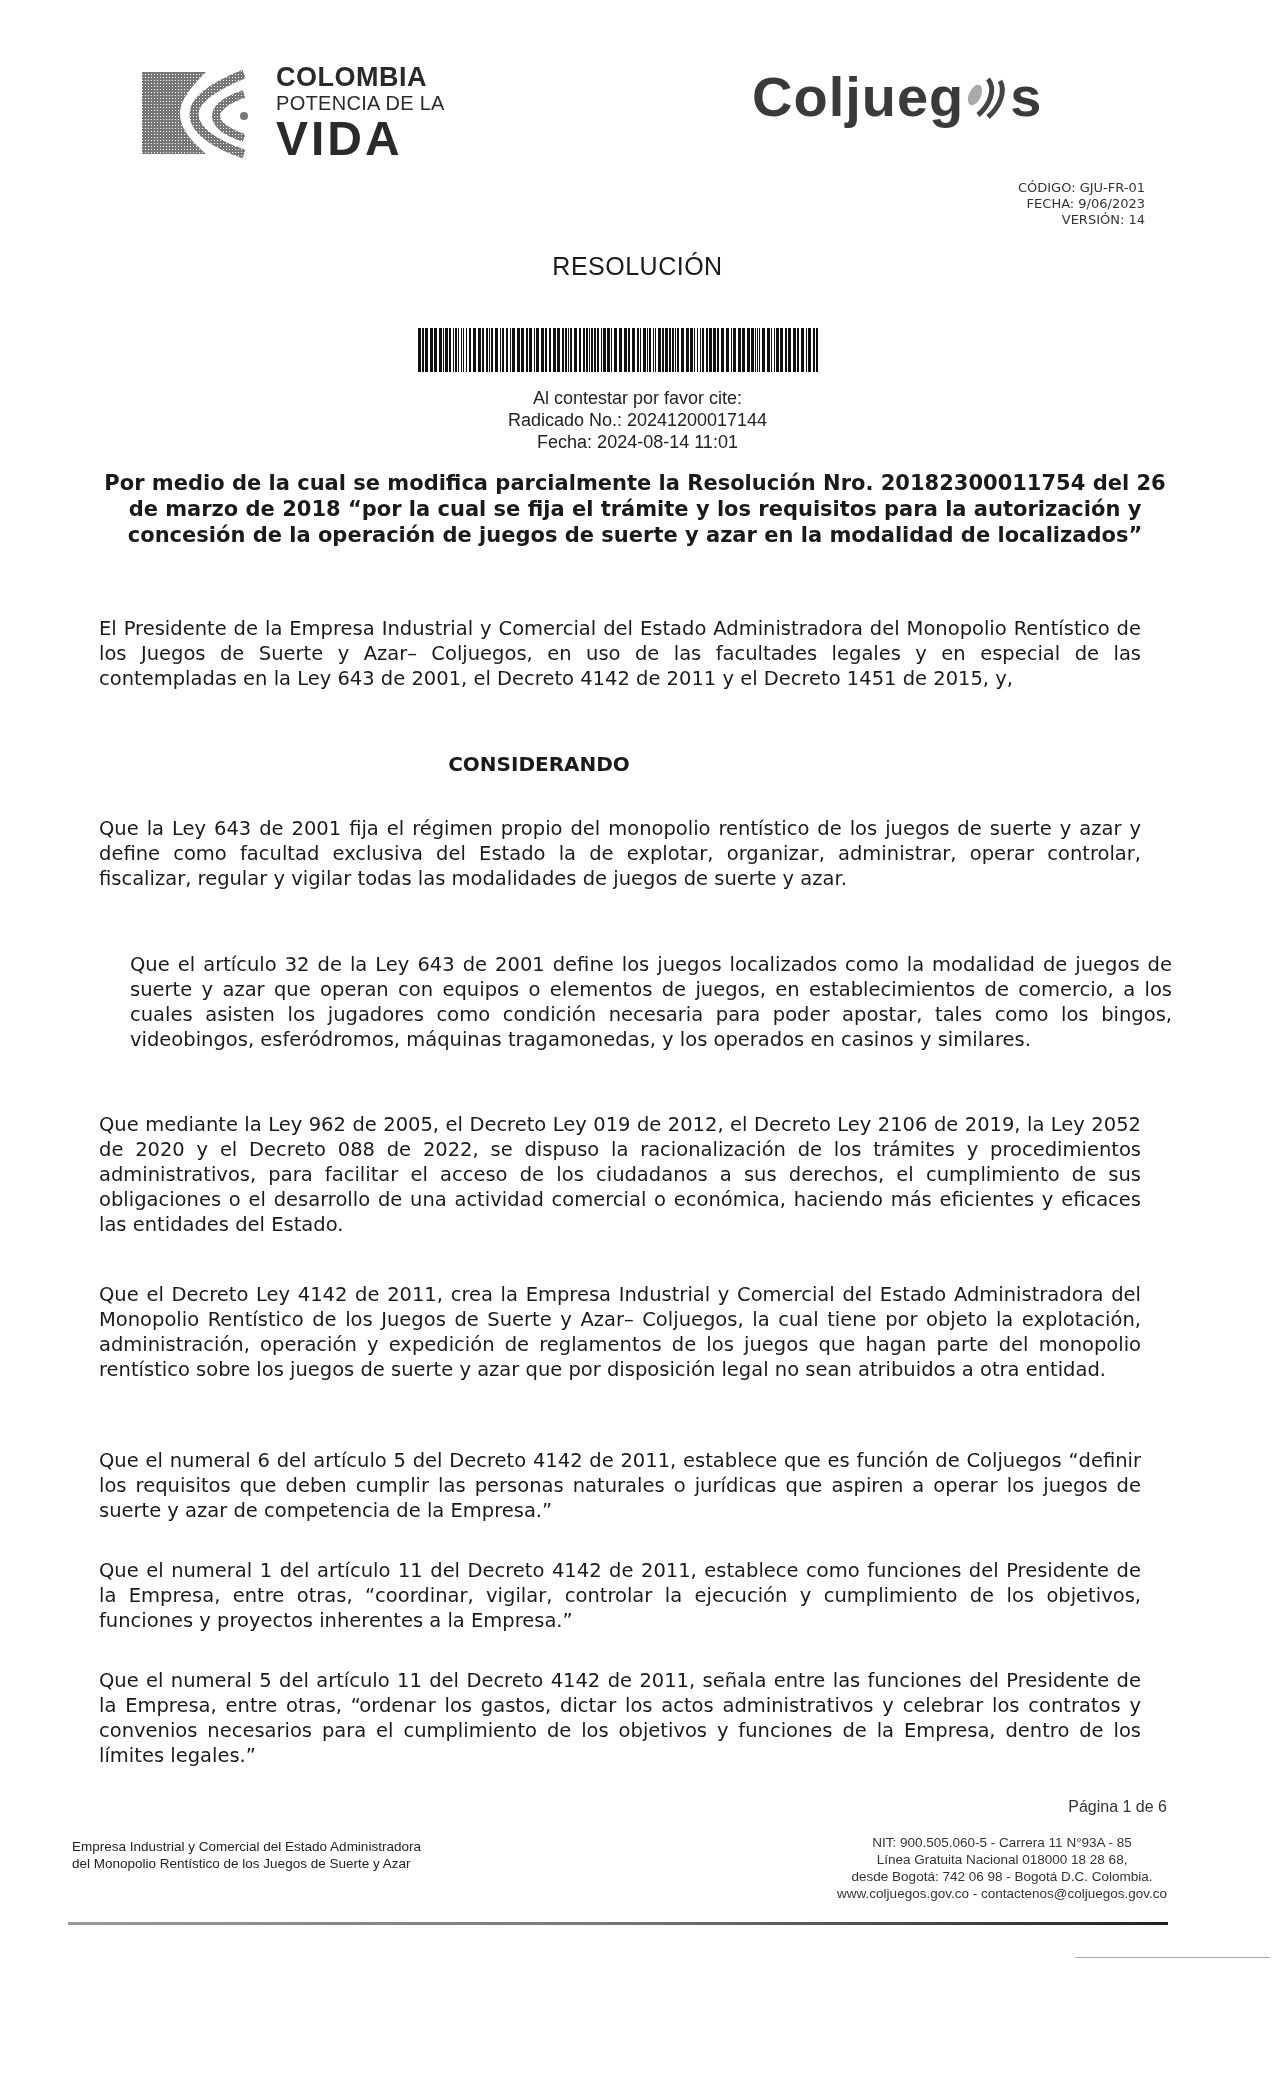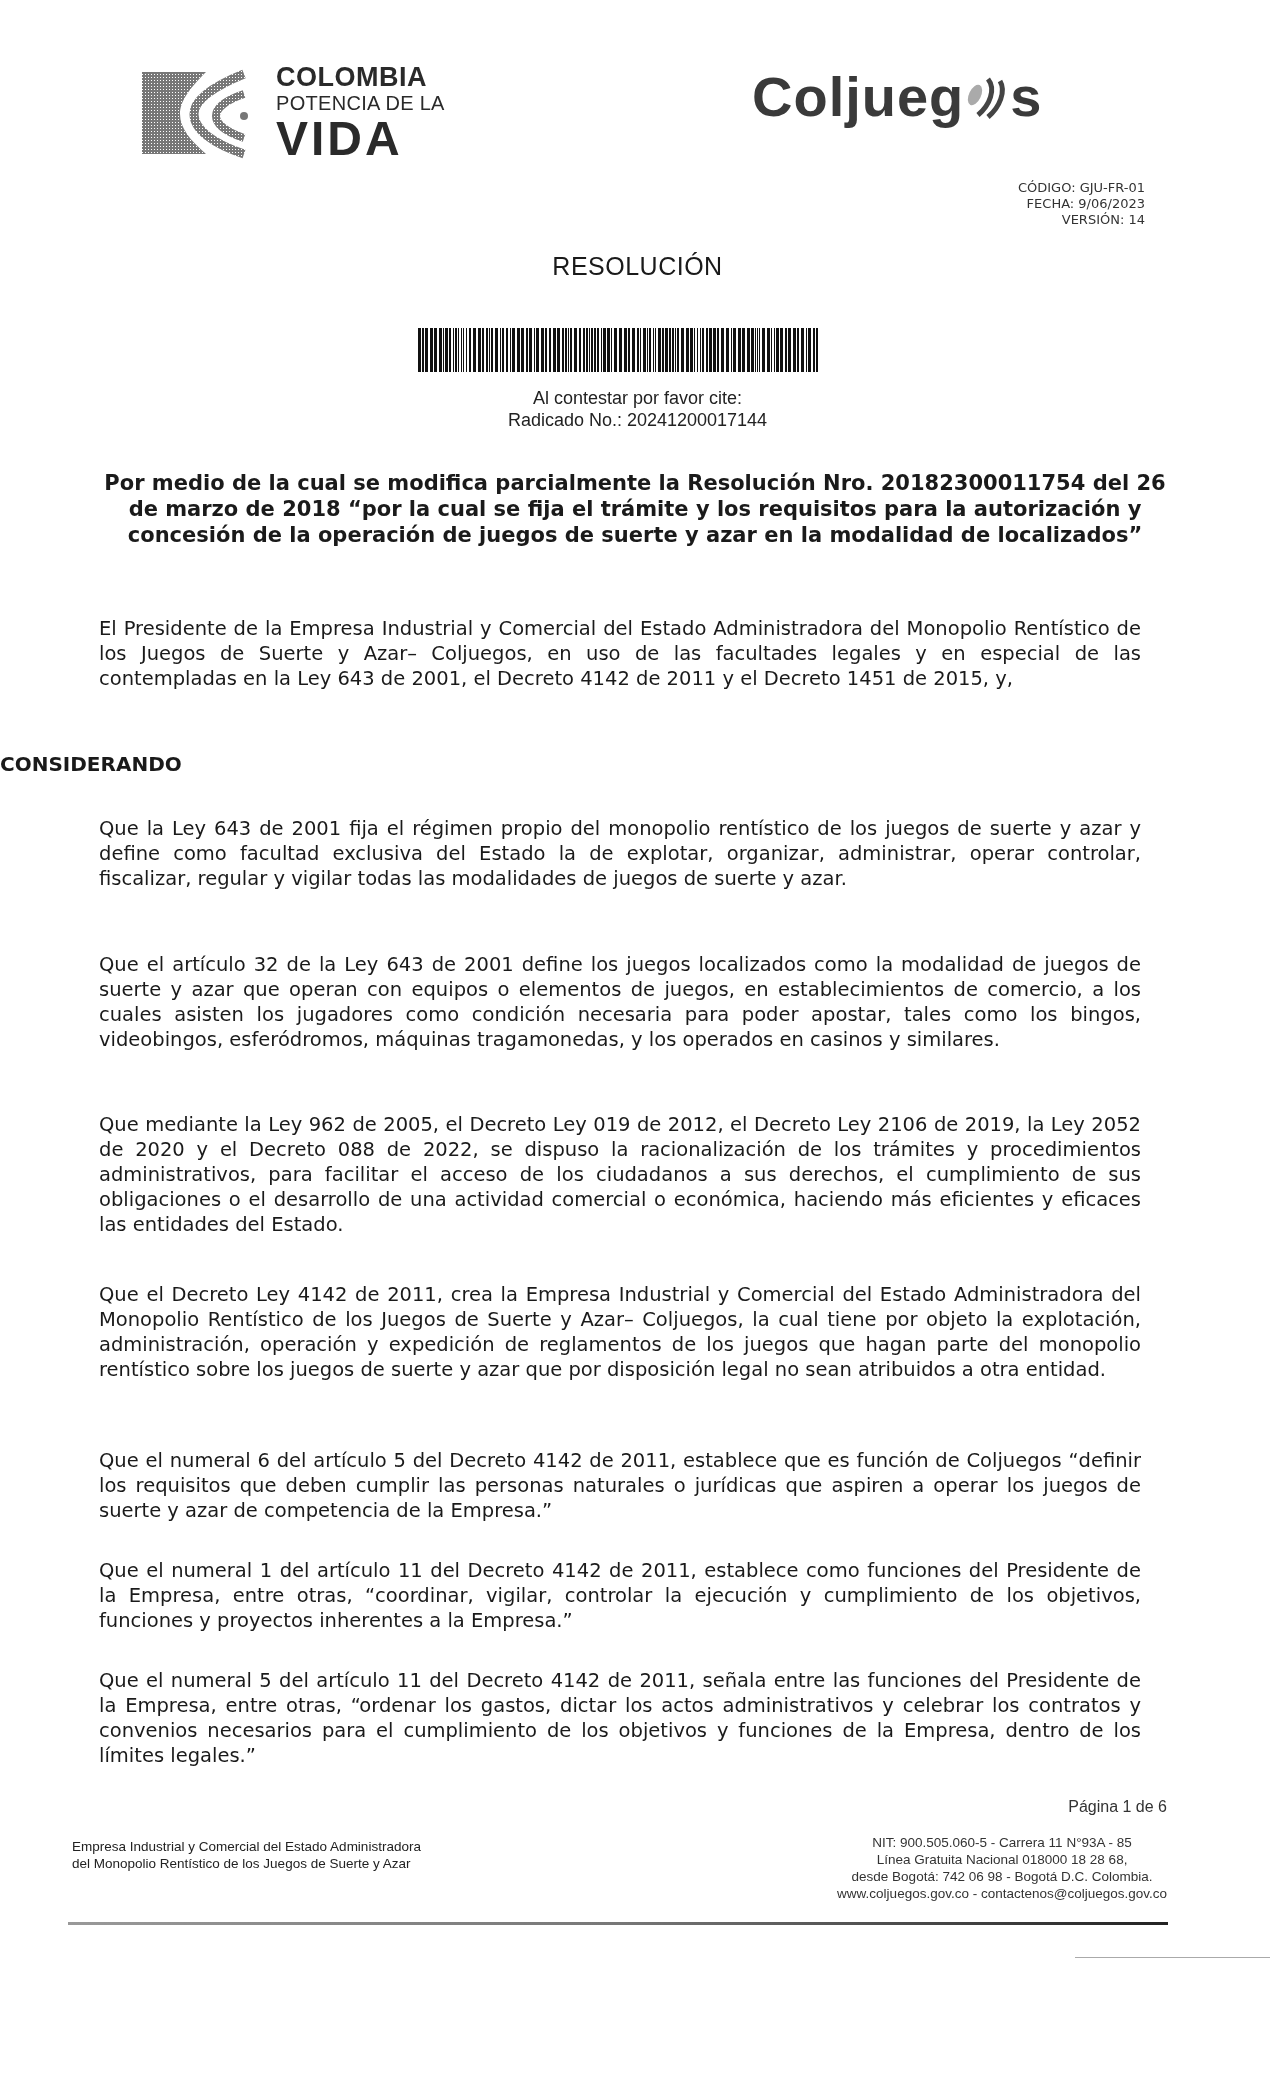--- a/index.html
+++ b/index.html
@@ -21,23 +21,23 @@
 
   #doc-type { left: 0; width: 1275px; top: 252px; text-align: center; font-family: "Liberation Sans", sans-serif; font-weight: normal; font-size: 25px; letter-spacing: 0.5px; }
 
   #barcode { left: 418px; top: 328px; width: 400px; height: 44px; }
   #radicado { left: 0; width: 1275px; top: 375px; text-align: center; font-family: "Liberation Sans", sans-serif; font-size: 18px; line-height: 22px; color: #222; margin-top: 12px; }
 
   #subject { left: 95px; width: 1080px; top: 470px; text-align: center; font-family: "DejaVu Sans", sans-serif; font-weight: bold; font-size: 21px; line-height: 26px; }
 
   .para { left: 99px; width: 1042px; font-family: "DejaVu Sans", sans-serif; font-size: 19.5px; line-height: 25px; text-align: justify; color: #1a1a1a; }
   #p-intro { top: 616px; }
-  #considerando { left: 0; width: 1062px; top: 752px; font-weight: bold; font-size: 20px; font-family: "DejaVu Sans", sans-serif; }
+  #considerando { left: 0; width: 1062px; top: 752px; text-align: center; font-weight: bold; font-size: 20px; font-family: "DejaVu Sans", sans-serif; padding-left: 8px; }
   #p1 { top: 816px; }
-  #p2 { top: 952px; }
+  #p2 { top: 952px; margin-left: 31px; }
   #p3 { top: 1112px; }
   #p4 { top: 1282px; }
   #p5 { top: 1448px; }
   #p6 { top: 1558px; }
   #p7 { top: 1668px; }
 
   #page-num { right: 108px; top: 1798px; font-family: "Liberation Sans", sans-serif; font-size: 16px; color: #333; margin-left: 16px; }
   #footer-left { left: 72px; top: 1838px; font-family: "Liberation Sans", sans-serif; font-size: 13.5px; line-height: 17px; color: #222; }
   #footer-right { right: 108px; top: 1834px; text-align: center; font-family: "Liberation Sans", sans-serif; font-size: 13.5px; line-height: 17px; color: #333; }
   #footer-rule { left: 68px; top: 1922px; width: 1100px; height: 3px; background: linear-gradient(90deg, #999 0%, #777 50%, #222 100%); }
@@ -194,20 +194,21 @@
     <rect x="383" y="0" width="3" height="44" fill="#111"></rect>
     <rect x="388" y="0" width="1" height="44" fill="#111"></rect>
     <rect x="390" y="0" width="3" height="44" fill="#111"></rect>
     <rect x="395" y="0" width="2" height="44" fill="#111"></rect>
     <rect x="398" y="0" width="3" height="44" fill="#111"></rect>
   </svg>
 
 <div id="radicado" class="abs">
   <div>Al contestar por favor cite:</div>
   <div>Radicado No.: 20241200017144</div>
+  <div>Fecha: 2024-08-14 11:01</div>
 </div>
 
 <div id="subject" class="abs">Por medio de la cual se modifica parcialmente la Resolución Nro. 20182300011754 del 26 de marzo de 2018 “por la cual se fija el trámite y los requisitos para la autorización y concesión de la operación de juegos de suerte y azar en la modalidad de localizados”</div>
 
 <div id="p-intro" class="abs para">El Presidente de la Empresa Industrial y Comercial del Estado Administradora del Monopolio Rentístico de los Juegos de Suerte y Azar– Coljuegos, en uso de las facultades legales y en especial de las contempladas en la Ley 643 de 2001, el Decreto 4142 de 2011 y el Decreto 1451 de 2015, y,</div>
 
 <div id="considerando" class="abs">CONSIDERANDO</div>
 
 <div id="p1" class="abs para">Que la Ley 643 de 2001 fija el régimen propio del monopolio rentístico de los juegos de suerte y azar y define como facultad exclusiva del Estado la de explotar, organizar, administrar, operar controlar, fiscalizar, regular y vigilar todas las modalidades de juegos de suerte y azar.</div>
 <div id="p2" class="abs para">Que el artículo 32 de la Ley 643 de 2001 define los juegos localizados como la modalidad de juegos de suerte y azar que operan con equipos o elementos de juegos, en establecimientos de comercio, a los cuales asisten los jugadores como condición necesaria para poder apostar, tales como los bingos, videobingos, esferódromos, máquinas tragamonedas, y los operados en casinos y similares.</div>

